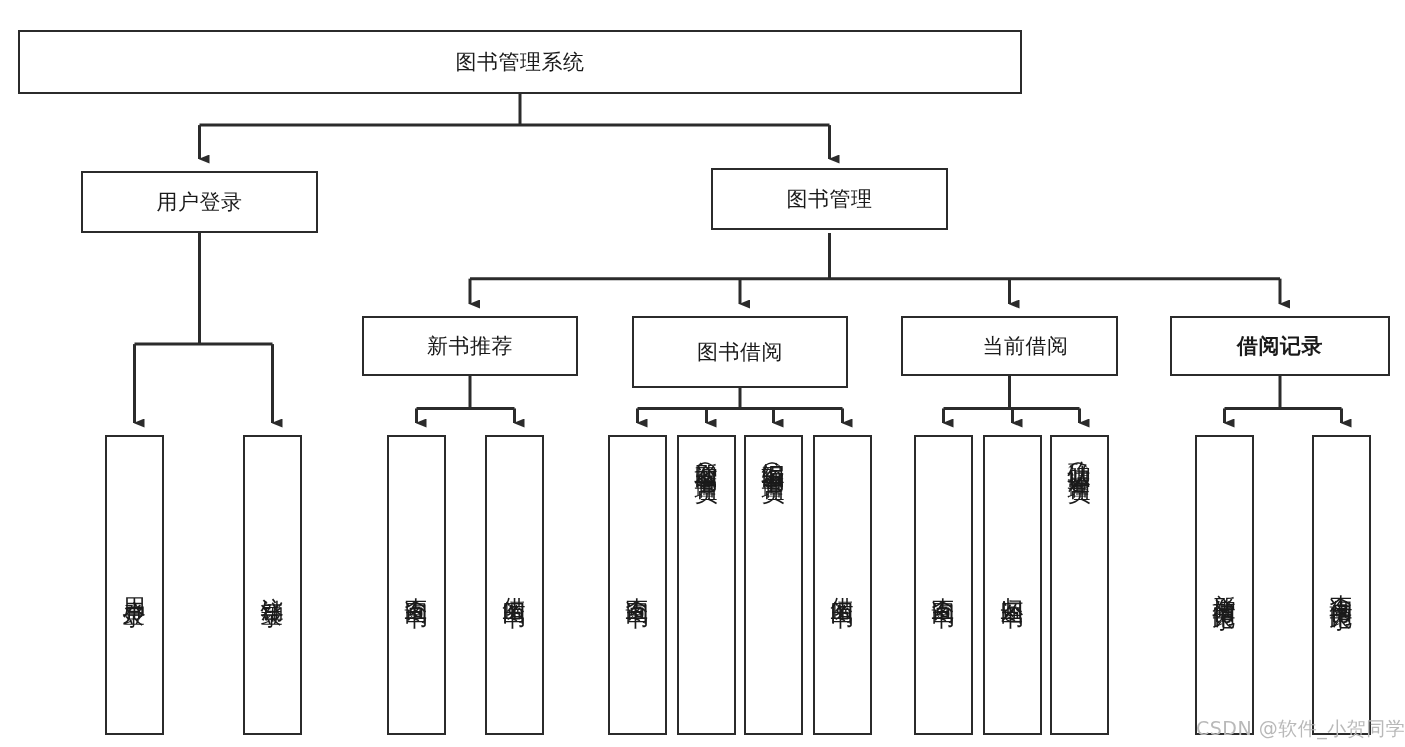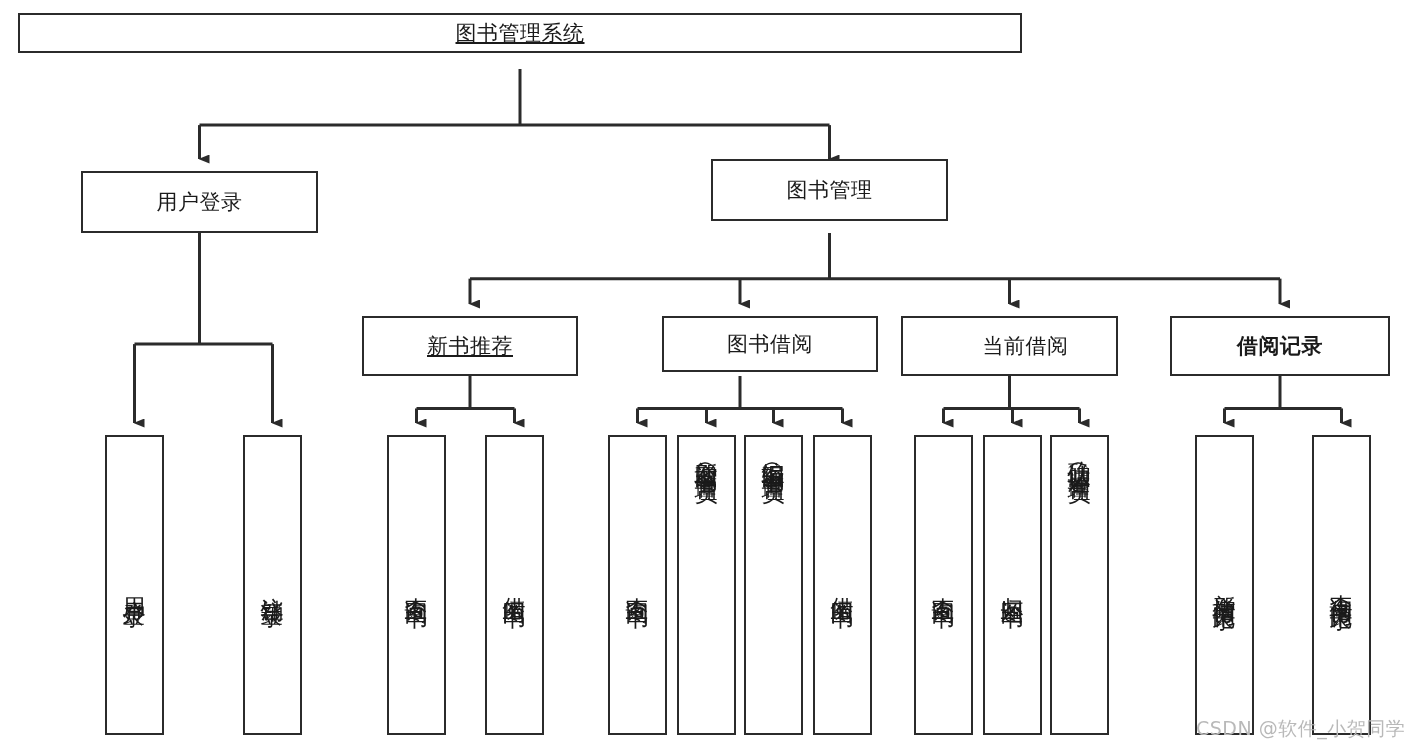--- a/index.html
+++ b/index.html
@@ -108,33 +108,33 @@
         <path d="M1012.5,408.45 L1012.5,423" marker-end="url(#arrow)"></path>
         <path d="M1079.5,408.45 L1079.5,423" marker-end="url(#arrow)"></path>
         <path d="M1280,376 L1280,408.45"></path>
         <path d="M1224.5,408.45 L1341.5,408.45"></path>
         <path d="M1224.5,408.45 L1224.5,423" marker-end="url(#arrow)"></path>
         <path d="M1341.5,408.45 L1341.5,423" marker-end="url(#arrow)"></path>
       </g>
   </svg>
 
   <div id="nodes-layer">
-      <div class="node h" style="left: 18px; top: 13px; width: 1004px; height: 40px; text-decoration: underline;">
+      <div class="node h" style="left: 18px; top: 30px; width: 1004px; height: 64px;">
         <span class="label">图书管理系统</span>
       </div>
       <div class="node h" style="left: 81px; top: 171px; width: 237px; height: 62px;">
         <span class="label">用户登录</span>
       </div>
-      <div class="node h" style="left: 711px; top: 159px; width: 237px; height: 62px;">
+      <div class="node h" style="left: 711px; top: 168px; width: 237px; height: 62px;">
         <span class="label">图书管理</span>
       </div>
-      <div class="node h" style="left: 362px; top: 316px; width: 216px; height: 60px; text-decoration: underline;">
+      <div class="node h" style="left: 362px; top: 316px; width: 216px; height: 60px;">
         <span class="label">新书推荐</span>
       </div>
-      <div class="node h" style="left: 632px; top: 316px; width: 216px; height: 56px; margin-left: 30px;">
+      <div class="node h" style="left: 632px; top: 316px; width: 216px; height: 72px;">
         <span class="label">图书借阅</span>
       </div>
       <div class="node h" style="left: 901px; top: 316px; width: 217px; height: 60px; padding-left: 32px;">
         <span class="label">当前借阅</span>
       </div>
       <div class="node h" style="left: 1170px; top: 316px; width: 220px; height: 60px; font-weight: bold;">
         <span class="label">借阅记录</span>
       </div>
       <div class="node v mid" style="left: 105px; top: 435px; width: 59px; height: 300px;">
         <span class="label">用户登录</span>

